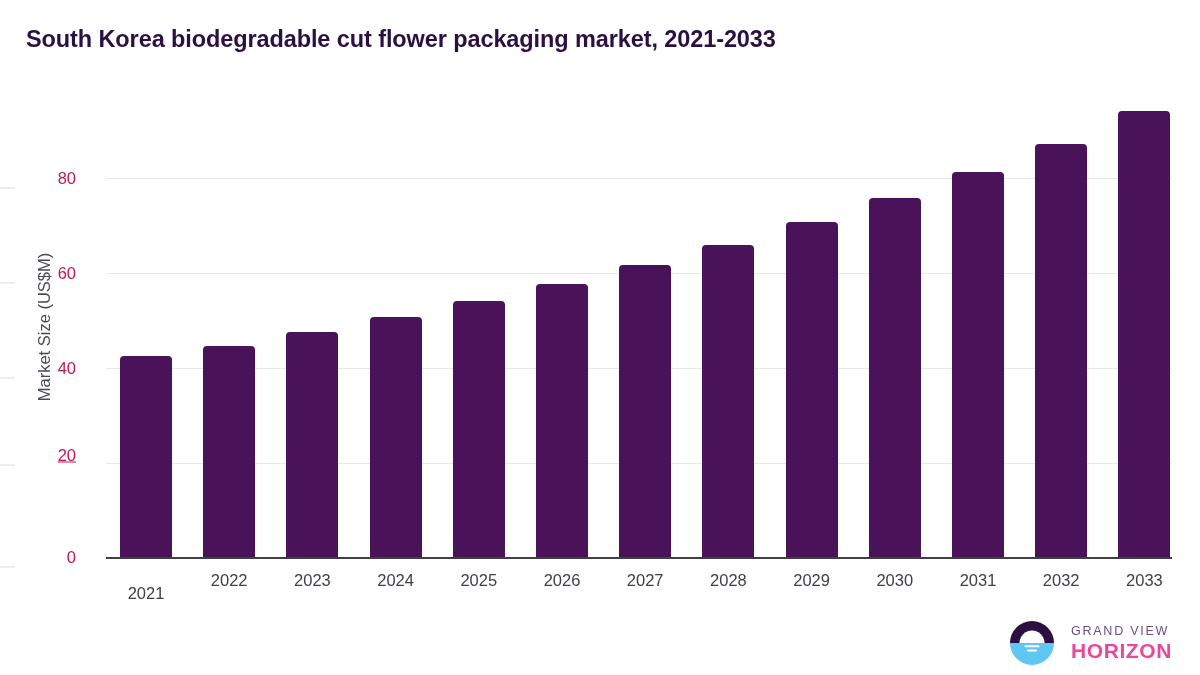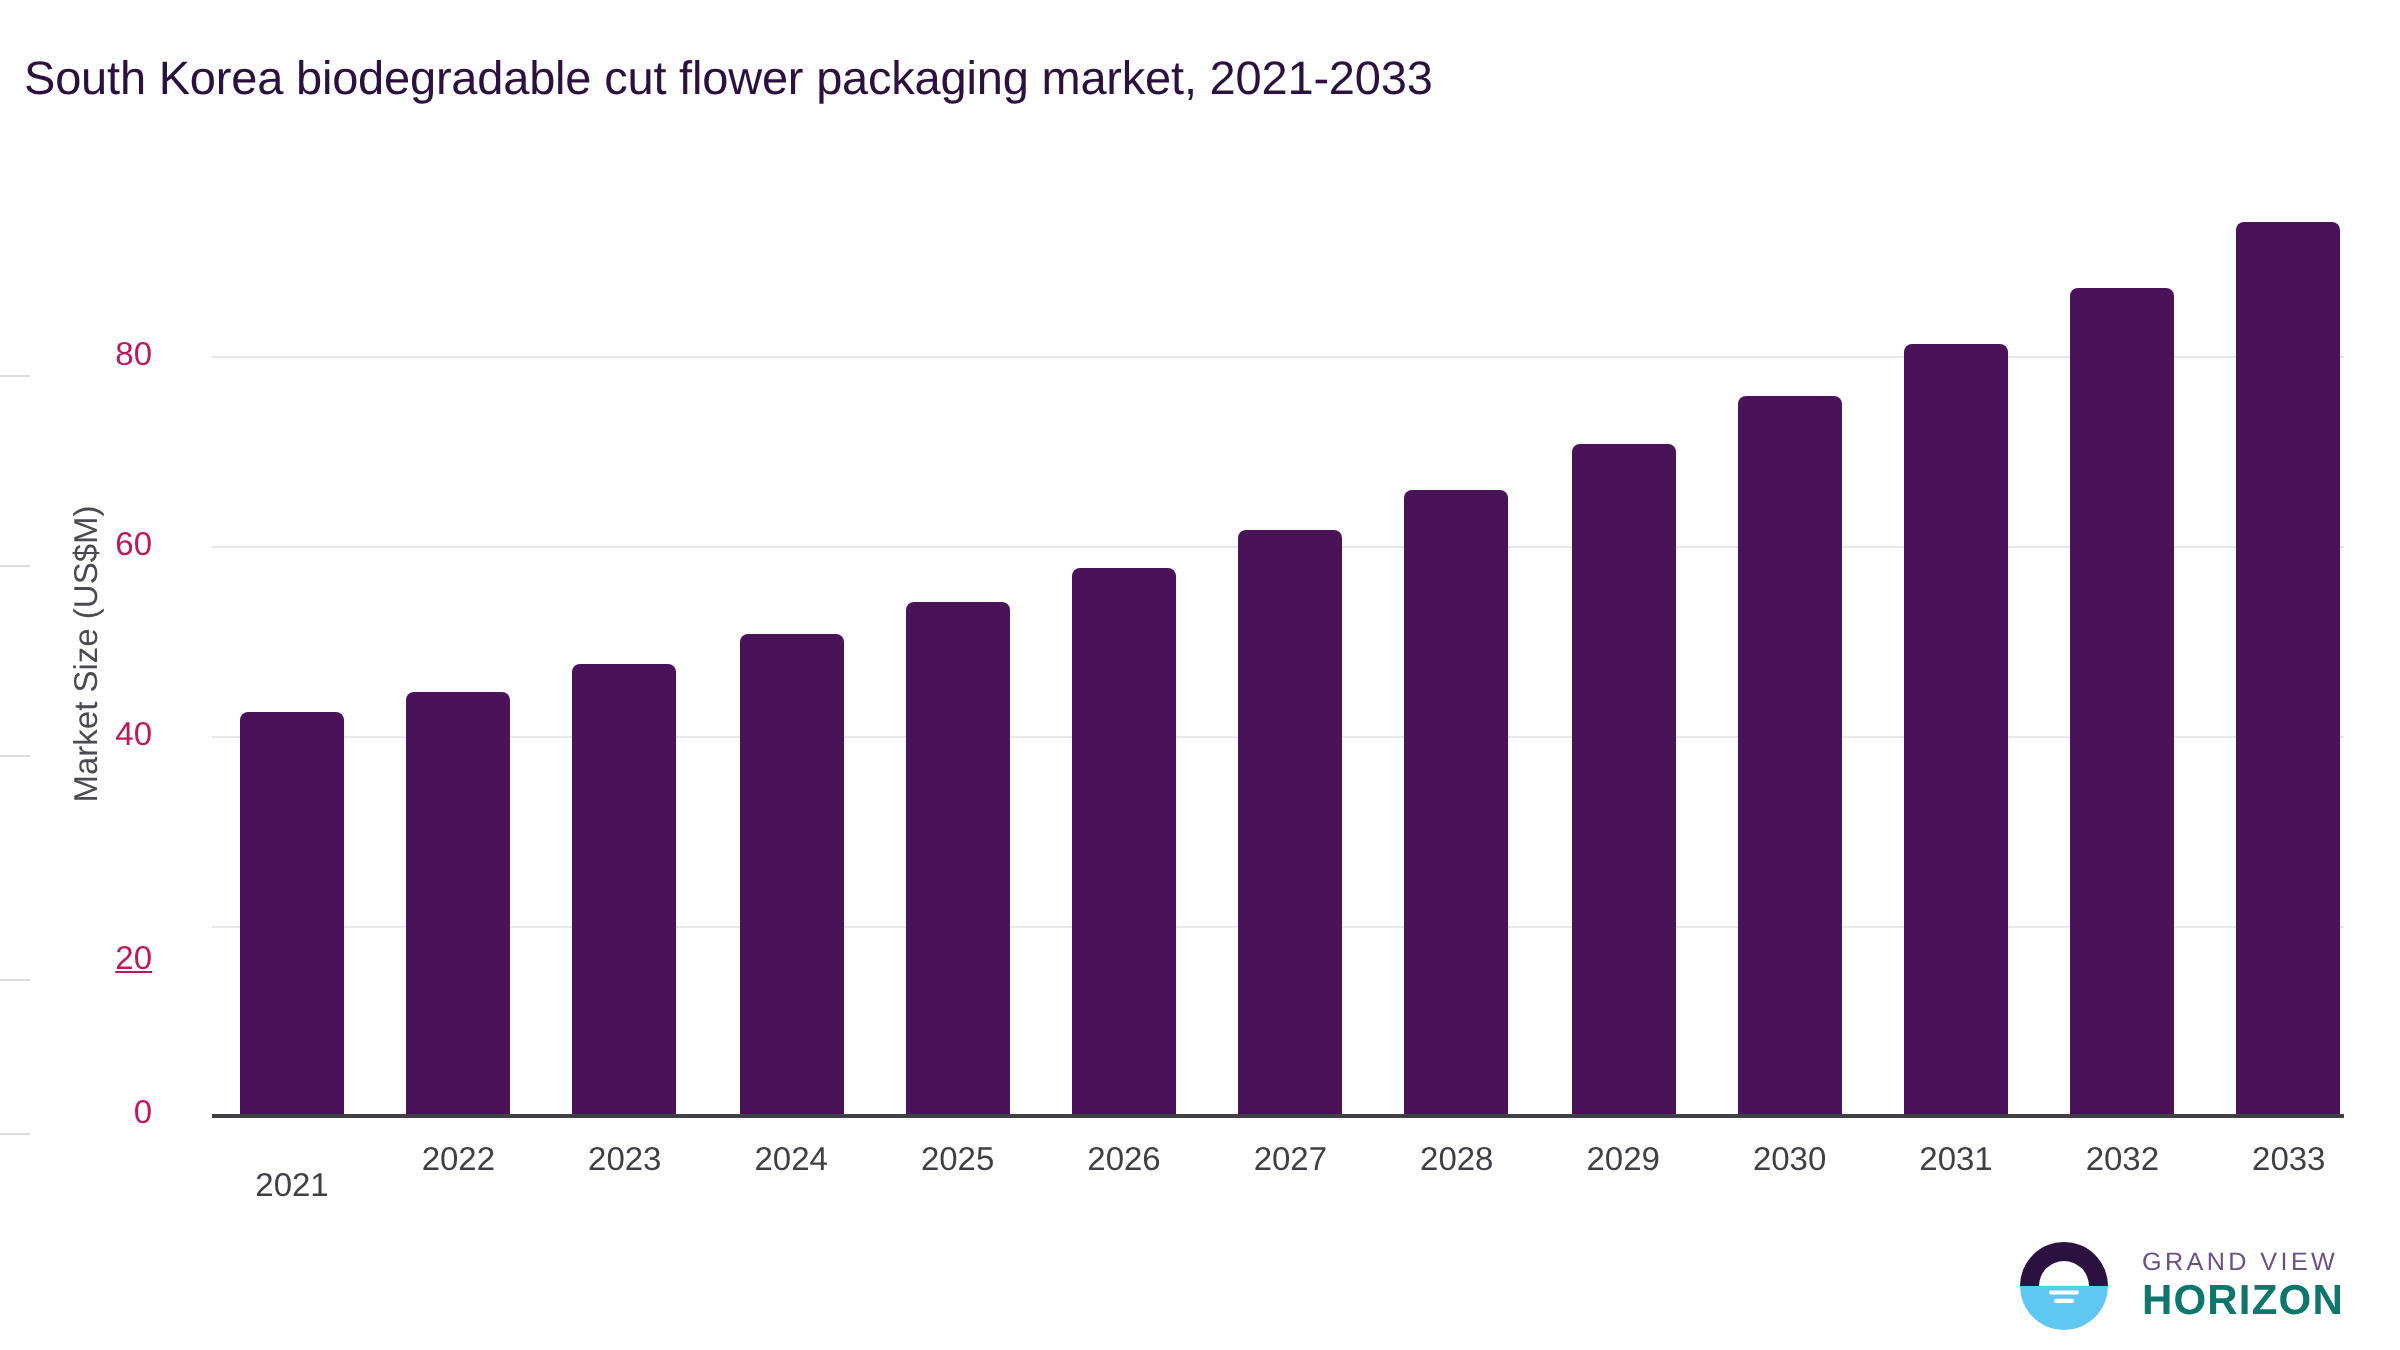--- a/index.html
+++ b/index.html
@@ -12,23 +12,23 @@
   }
   #page {
     position: relative;
     width: 1200px; height: 675px;
     background: #ffffff;
   }
 
   
   #chart-title {
     position: absolute;
-    left: 12px; top: 26px;
+    left: 26px; top: 26px;
     font-size: 23.5px;
-    font-weight: normal;
+    font-weight: bold;
     color: #2b1040;
     letter-spacing: -0.1px;
     white-space: nowrap;
   }
 
   
   
   #plot {
     position: absolute;
     left: 106px;
@@ -118,21 +118,21 @@
   #logo-text { display: flex; flex-direction: column; justify-content: center; line-height: 1; }
   #logo-top {
     font-size: 12.6px;
     letter-spacing: 1.7px;
     color: #6c4f86;
     font-weight: normal;
   }
   #logo-bottom {
     font-size: 21px;
     letter-spacing: 0.6px;
-    color: #0f766e;
+    color: #ec4899;
     font-weight: bold;
     margin-top: 3px;
   }
 </style>
 </head>
 <body>
 
 <div id="page">
 
   <div id="chart-title">South Korea biodegradable cut flower packaging market, 2021-2033</div>
@@ -140,21 +140,21 @@
   <div id="plot">
     <div id="ylabel">Market Size (US$M)</div>
     <div id="gridlines">
         <div class="gridline" style="top: 368.65px;"></div>
         <div class="gridline" style="top: 273.9px;"></div>
         <div class="gridline" style="top: 179.15px;"></div>
         <div class="gridline" style="top: 84.4px;"></div>
       </div>
     <div id="yticks">
         <div class="ytick" style="top: 463.4px;">0<div class="ytick-dash"></div></div>
-        <div class="ytick" style="top: 386px; text-decoration: underline;">20<div class="ytick-dash"></div></div>
+        <div class="ytick" style="top: 361px; text-decoration: underline;">20<div class="ytick-dash"></div></div>
         <div class="ytick" style="top: 273.9px;">40<div class="ytick-dash"></div></div>
         <div class="ytick" style="top: 179.15px;">60<div class="ytick-dash"></div></div>
         <div class="ytick" style="top: 84.4px;">80<div class="ytick-dash"></div></div>
       </div>
     <div id="bars">
         <div class="bar" title="2021: 42.5" style="left: 14px; width: 52px; height: 201.344px; background: rgb(74, 18, 89);"></div>
         <div class="bar" title="2022: 44.7" style="left: 97.2px; width: 52px; height: 211.766px; background: rgb(74, 18, 89);"></div>
         <div class="bar" title="2023: 47.5" style="left: 180.4px; width: 52px; height: 225.031px; background: rgb(74, 18, 89);"></div>
         <div class="bar" title="2024: 50.8" style="left: 263.6px; width: 52px; height: 240.665px; background: rgb(74, 18, 89);"></div>
         <div class="bar" title="2025: 54.1" style="left: 346.8px; width: 52px; height: 256.299px; background: rgb(74, 18, 89);"></div>

